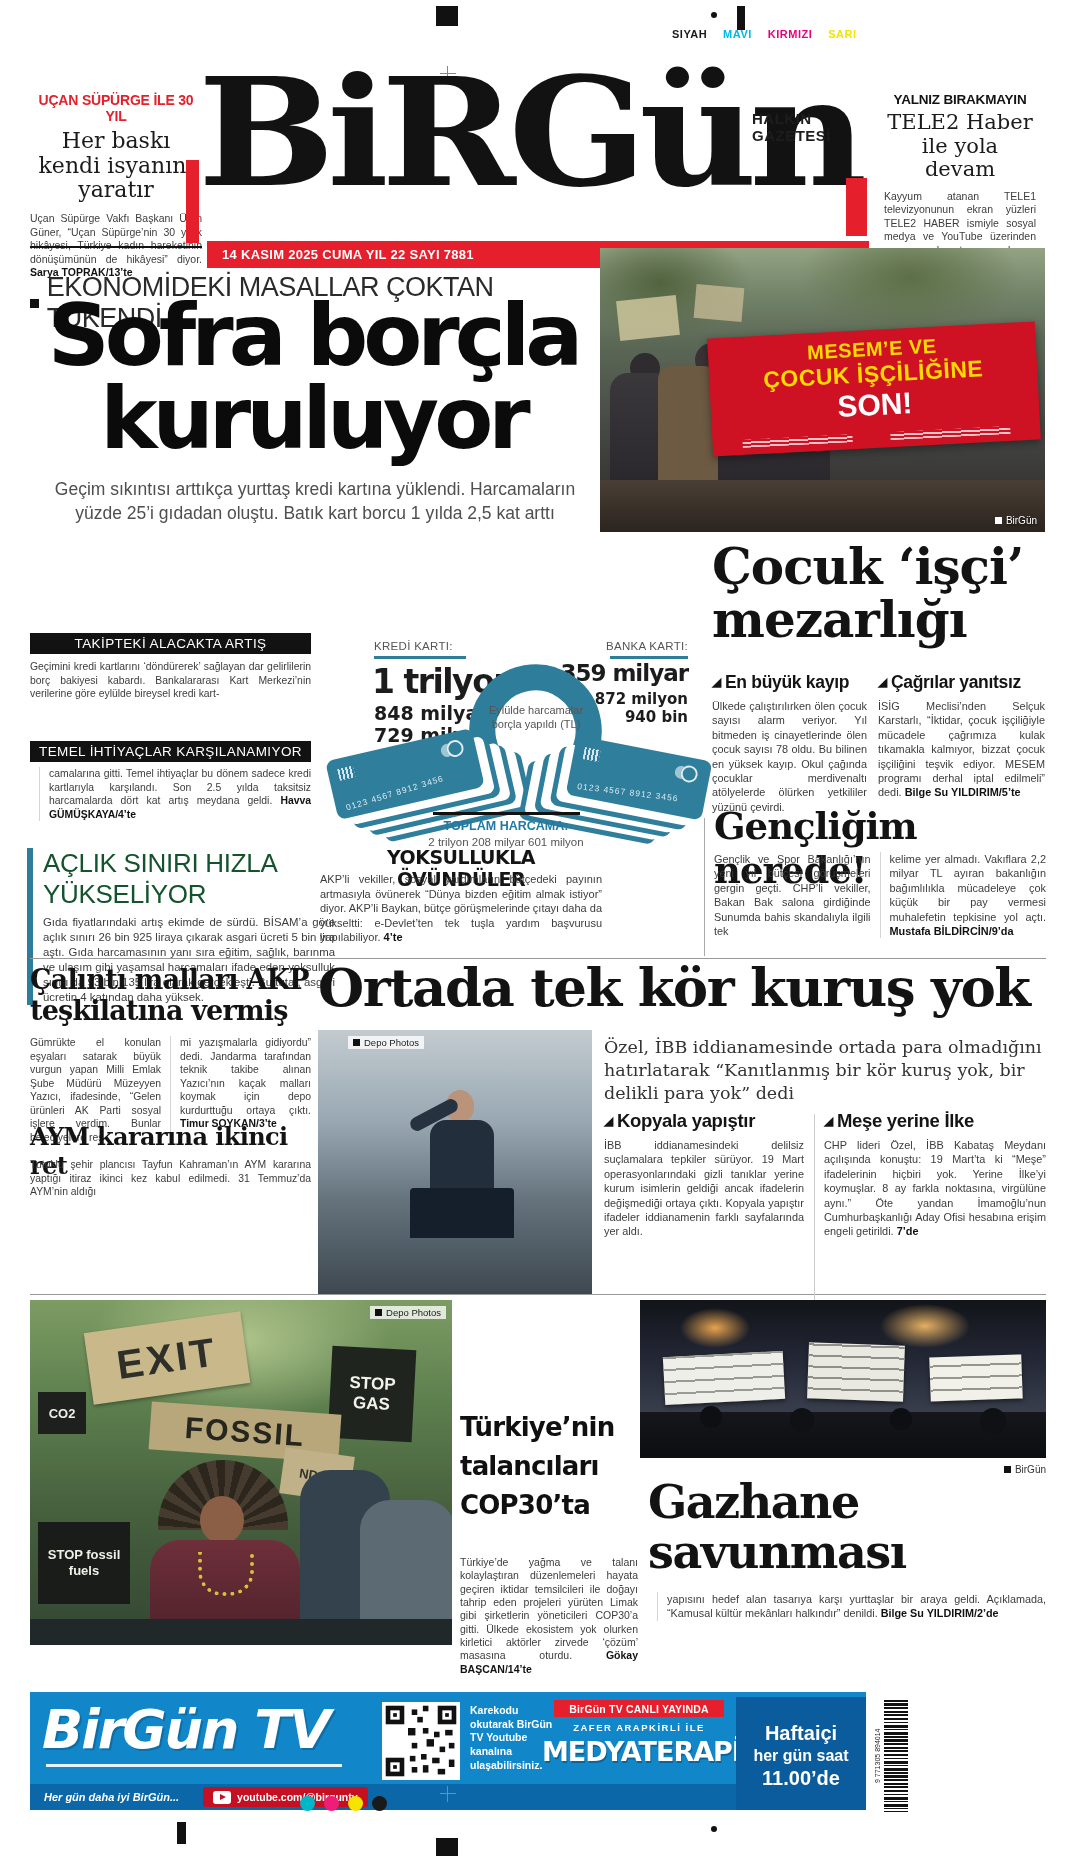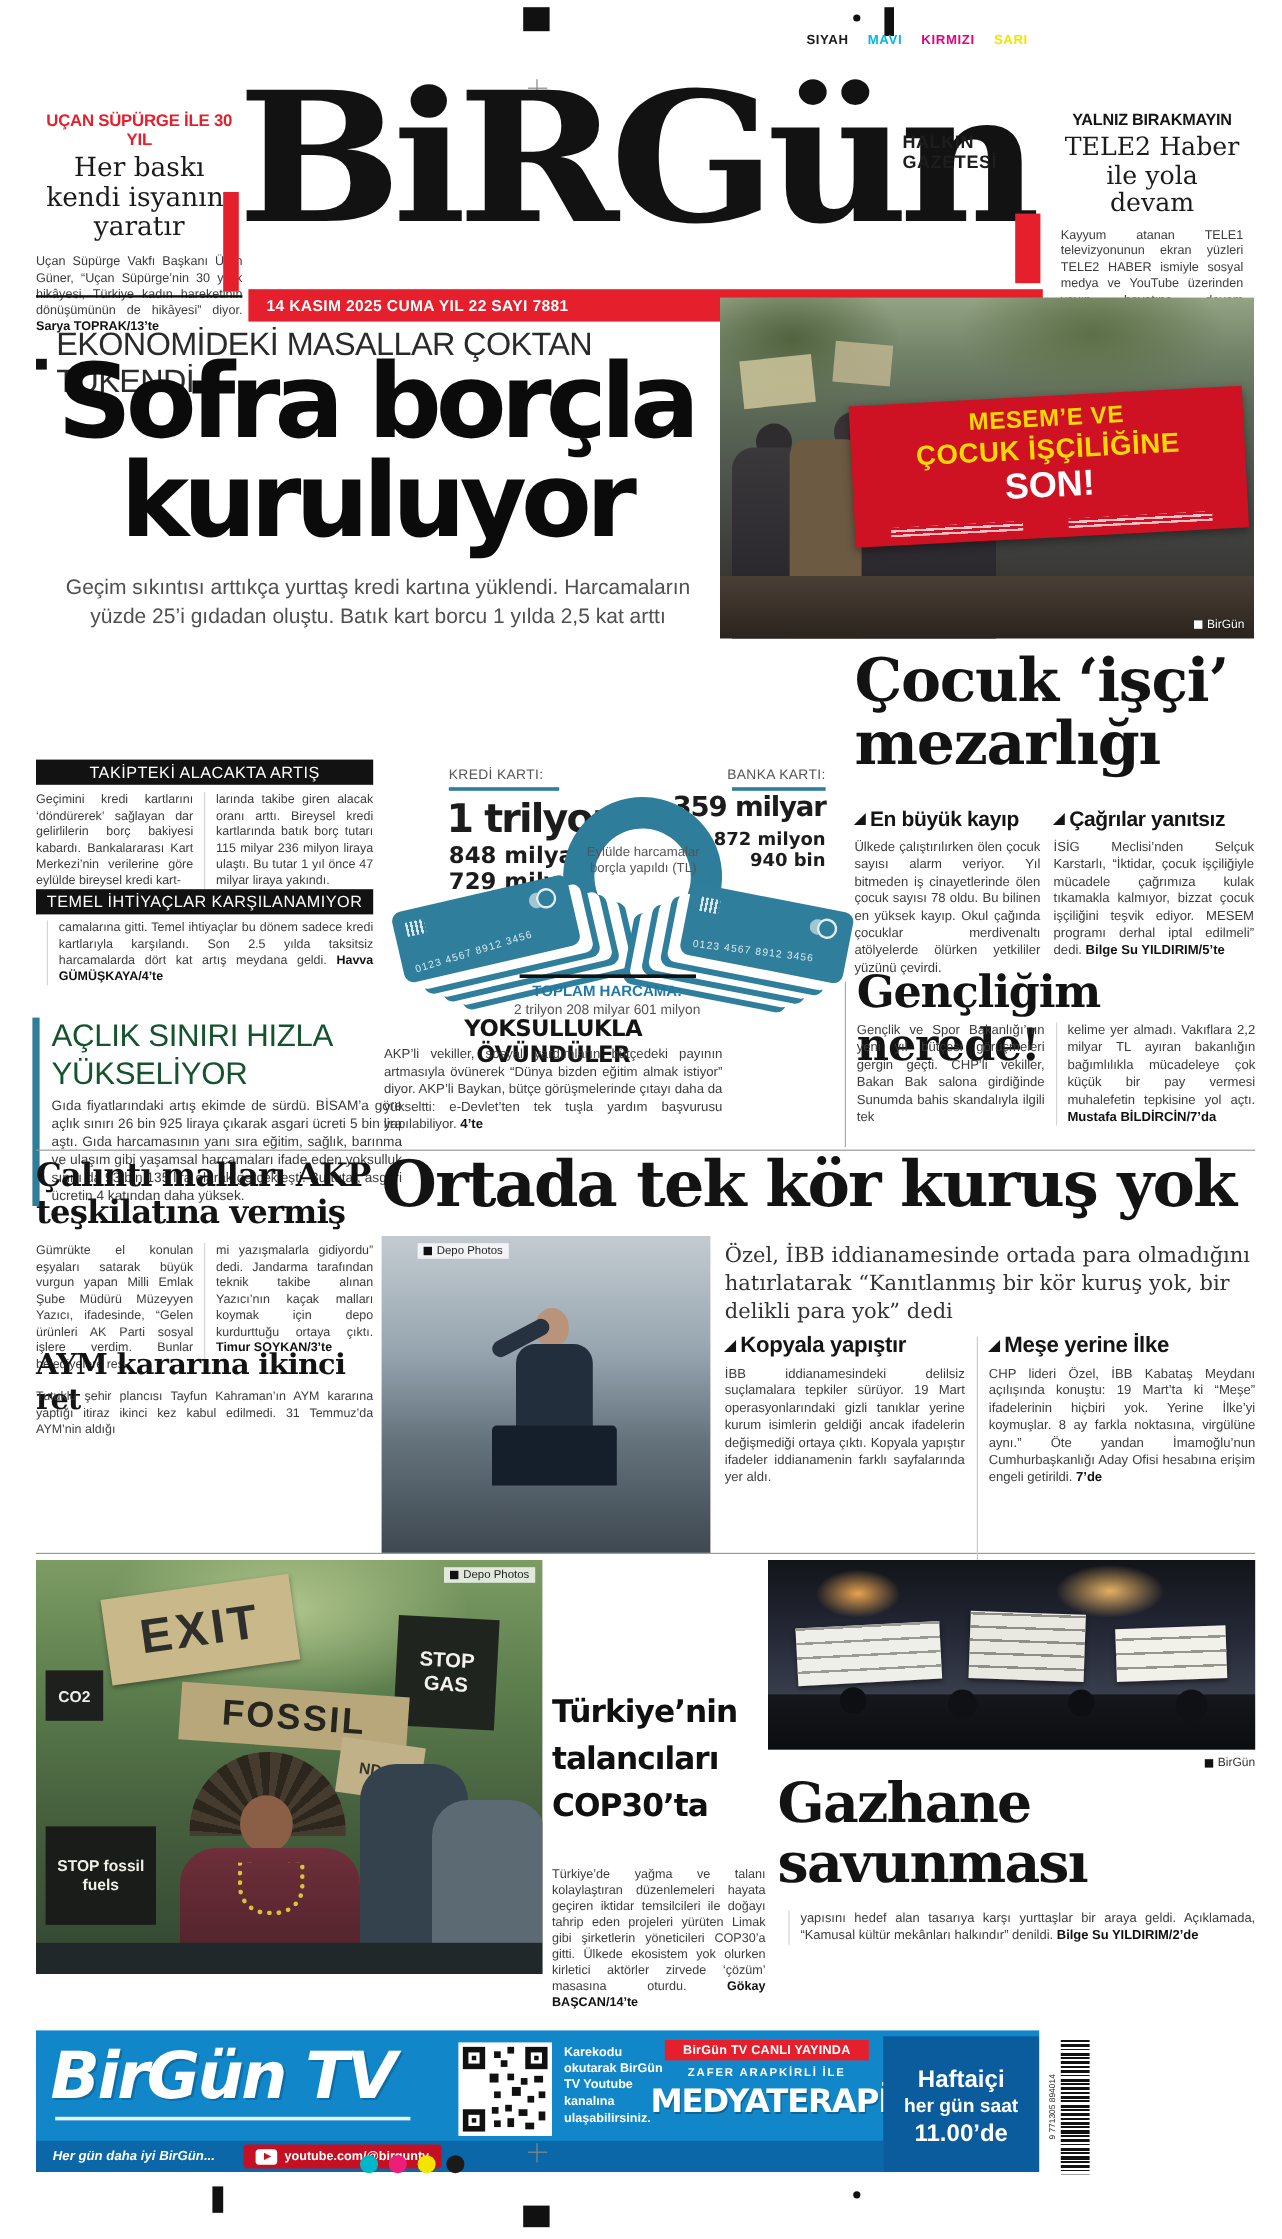--- a/index.html
+++ b/index.html
@@ -131,21 +131,20 @@
       <span class="sq-w"></span>
       <span>BirGün</span>
     </div>
   </div>
 
   <div class="abs bar" style="left:30px;top:633px;width:281px;height:21px;">
     <span>TAKİPTEKİ ALACAKTA ARTIŞ</span>
   </div>
   <div class="abs cols" style="left:30px;top:660px;width:281px;">
     <div class="c1 body-sm" style="font-size:10.4px;">Geçimini kredi kartlarını ‘döndürerek’ sağlayan dar gelirlilerin borç bakiyesi kabardı. Bankalararası Kart Merkezi’nin verilerine göre eylülde bireysel kredi kart-</div>
-    <div class="c2 body-sm" style="font-size:10.4px;">larında takibe giren alacak oranı arttı. Bireysel kredi kartlarında batık borç tutarı 115 milyar 236 milyon liraya ulaştı. Bu tutar 1 yıl önce 47 milyar liraya yakındı.</div>
   </div>
   <div class="abs bar" style="left:30px;top:741px;width:281px;height:21px;">
     <span>TEMEL İHTİYAÇLAR KARŞILANAMIYOR</span>
   </div>
   <div class="abs cols" style="left:30px;top:767px;width:281px;">
     <div class="c2 body-sm" style="font-size:10.4px;">
       <span>camalarına gitti. Temel ihtiyaçlar bu dönem sadece kredi kartlarıyla karşılandı. Son 2.5 yılda taksitsiz harcamalarda dört kat artış meydana geldi. </span><span class="byline">Havva GÜMÜŞKAYA/4’te</span>
     </div>
   </div>
   <div class="abs" style="left:27px;top:848px;width:292px;border-left:6px solid #2e7d9b;padding-left:10px;">
@@ -203,21 +202,21 @@
     <p class="body" style="margin:6px 0 0;">
       <span>İSİG Meclisi’nden Selçuk Karstarlı, “İktidar, çocuk işçiliğiyle mücadele çağrımıza kulak tıkamakla kalmıyor, bizzat çocuk işçiliğini teşvik ediyor. MESEM programı derhal iptal edilmeli” dedi. </span><span class="byline">Bilge Su YILDIRIM/5’te</span>
     </p>
   </div>
 
   <div class="abs" style="left:704px;top:818px;width:1px;height:138px;background:#aaa;"></div>
   <div class="abs serif h-strong" style="left:714px;top:804px;width:332px;font-size:37px;font-weight:700;letter-spacing:-1px;">Gençliğim nerede!</div>
   <div class="abs cols" style="left:714px;top:852px;width:332px;">
     <div class="c1 body">Gençlik ve Spor Bakanlığı’nın yeni yıl bütçesi görüşmeleri gergin geçti. CHP’li vekiller, Bakan Bak salona girdiğinde Sunumda bahis skandalıyla ilgili tek</div>
     <div class="c2 body">
-      <span>kelime yer almadı. Vakıflara 2,2 milyar TL ayıran bakanlığın bağımlılıkla mücadeleye çok küçük bir pay vermesi muhalefetin tepkisine yol açtı. </span><span class="byline">Mustafa BİLDİRCİN/7’da</span>
+      <span>kelime yer almadı. Vakıflara 2,2 milyar TL ayıran bakanlığın bağımlılıkla mücadeleye çok küçük bir pay vermesi muhalefetin tepkisine yol açtı. </span><span class="byline">Mustafa BİLDİRCİN/9’da</span>
     </div>
   </div>
 
   <div class="abs rule" style="left:30px;top:958px;width:1016px;"></div>
   <div class="abs rule" style="left:30px;top:1294px;width:1016px;"></div>
 
   <div class="abs serif h-strong" style="left:30px;top:964px;width:281px;font-size:27px;font-weight:700;line-height:1.15;letter-spacing:-0.8px;">Çalıntı malları AKP teşkilatına vermiş</div>
   <div class="abs cols" style="left:30px;top:1036px;width:281px;">
     <div class="c1 body-sm" style="font-size:10.4px;">Gümrükte el konulan eşyaları satarak büyük vurgun yapan Milli Emlak Şube Müdürü Müzeyyen Yazıcı, ifadesinde, “Gelen ürünleri AK Parti sosyal işlere verdim. Bunlar belediyelere res-</div>
     <div class="c2 body-sm" style="font-size:10.4px;">

